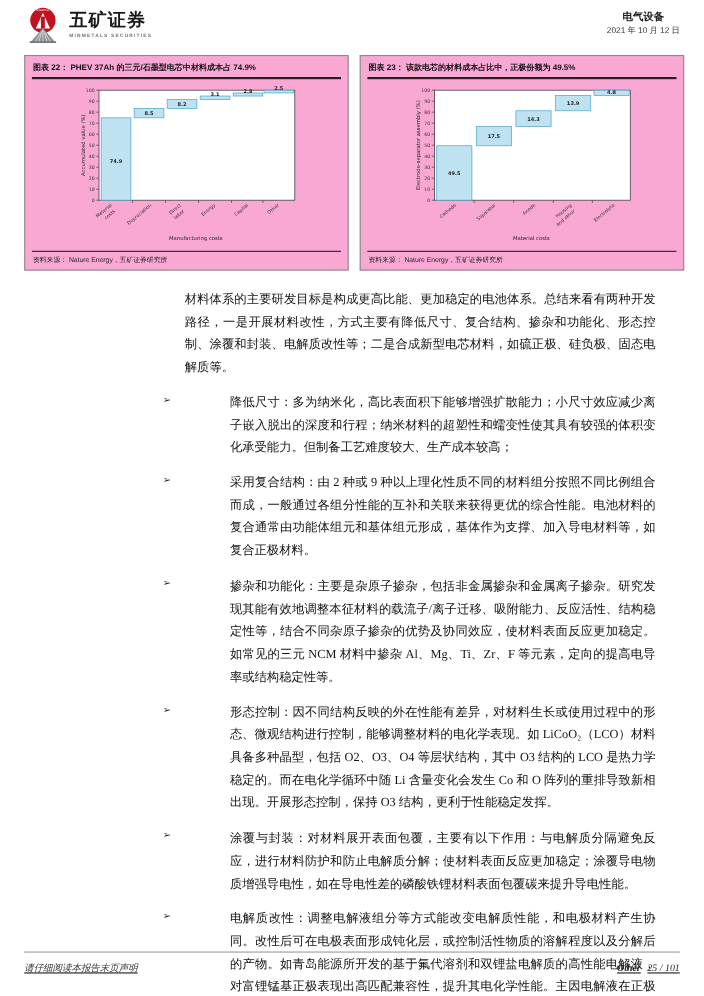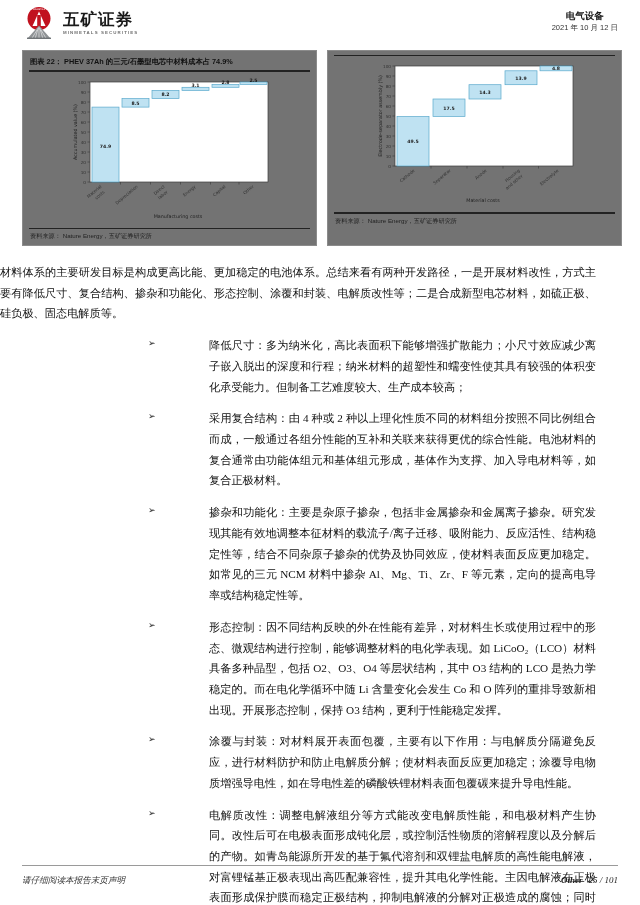--- a/index.html
+++ b/index.html
@@ -41,21 +41,21 @@
     font-family: "Liberation Sans", "DejaVu Sans", sans-serif;
     font-size: 7.5px; color: #333; margin-top: 1px;
   }
 
   
   .exhibits {
     position: absolute; left: 22px; top: 50px;
     width: 596px; display: flex; gap: 10px;
   }
   .exhibit {
-    width: 337px; border: 1px solid #8b8b8b; background: #737373;
+    width: 337px; border: 1px solid #8b8b8b; background: #f9a8d4;
     padding: 4px 5px 3px 5px;
   }
   .exhibit-title {
     font-family: "Liberation Sans", "DejaVu Sans", sans-serif;
     font-size: 7.3px; font-weight: bold; color: #111;
     padding: 2px 2px 4px 2px; line-height: 1.3;
   }
   .exhibit-rule { height: 1.4px; background: #222; margin: 0 1px 2px 1px; }
   .exhibit-body { height: 152px; position: relative; }
   .exhibit-foot-rule { height: 1.2px; background: #222; margin: 2px 1px 3px 1px; }
@@ -71,40 +71,40 @@
   
   .content {
     position: absolute; left: 0; top: 262px; width: 640px;
     padding: 0 22px 0 0;
   }
   .para {
     font-size: 11.2px; line-height: 1.85; color: #111;
     text-align: justify; text-justify: inter-ideograph;
     margin: 0 0 11px 0;
   }
-  .para-intro { margin-right: 22px; }
+  .para-intro { margin-left: 168px; margin-right: 22px; }
 
   .bullet {
     display: flex; margin: 0 22px 11px 148px; align-items: flex-start;
   }
   .bullet-marker {
     flex: 0 0 20px; font-size: 9px; color: #222; line-height: 1.95;
     font-family: "DejaVu Sans", sans-serif; text-align: left;
   }
   .bullet-body {
     flex: 1 1 auto; font-size: 11.2px; line-height: 1.85; color: #111;
     text-align: justify; text-justify: inter-ideograph; margin-left: 41px;
   }
 
   
   .page-footer {
     position: absolute; left: 22px; bottom: 18px; width: 596px;
   }
   .footer-rule { height: 1px; background: #9a9a9a; margin-bottom: 9px; }
-  .footer-row { display: flex; justify-content: space-between; align-items: baseline; }
+  .footer-row { display: flex; justify-content: space-between; align-items: baseline; text-decoration: underline; }
   .footer-left {
     font-size: 8.6px; font-style: italic; color: #333;
   }
   .footer-right {
     font-family: "Liberation Serif", serif;
     font-size: 9px; font-style: italic; color: #222; font-weight: bold;
   }
   .footer-right .pg-num { font-weight: normal; margin-left: 6px; }
 </style>
 </head>
@@ -218,20 +218,21 @@
           <text x="150" y="144" text-anchor="middle" font-family="DejaVu Sans, sans-serif" font-size="4.8" fill="#222">Manufacturing costs</text>
           <text transform="translate(49,58) rotate(-90)" text-anchor="middle" font-family="DejaVu Sans, sans-serif" font-size="4.8" fill="#222">Accumulated value (%)</text>
         </svg>
       </div>
     </div>
     <div class="exhibit-foot-rule"></div>
     <div class="exhibit-source">资料来源： Nature Energy，五矿证券研究所</div>
   </div>
 
   <div class="exhibit">
+    <div class="exhibit-title">图表 23： 该款电芯的材料成本占比中，正极份额为 49.5%</div>
     <div class="exhibit-rule"></div>
     <div class="exhibit-body">
       <div class="chart">
         <svg width="283" height="152" viewBox="0 0 283 152">
           <rect x="62" y="8" width="178" height="100" fill="#ffffff" stroke="#3b3b3b" stroke-width="0.7"></rect>
           <g font-family="DejaVu Sans, sans-serif" font-size="4.2" fill="#333">
             <text x="58" y="9.6" text-anchor="end">100</text>
             <text x="58" y="19.6" text-anchor="end">90</text>
             <text x="58" y="29.6" text-anchor="end">80</text>
             <text x="58" y="39.6" text-anchor="end">70</text>
@@ -298,21 +299,21 @@
 
   <p class="para para-intro">材料体系的主要研发目标是构成更高比能、更加稳定的电池体系。总结来看有两种开发路径，一是开展材料改性，方式主要有降低尺寸、复合结构、掺杂和功能化、形态控制、涂覆和封装、电解质改性等；二是合成新型电芯材料，如硫正极、硅负极、固态电解质等。</p>
 
   <div class="bullet">
     <span class="bullet-marker">➢</span>
     <span class="bullet-body">降低尺寸：多为纳米化，高比表面积下能够增强扩散能力；小尺寸效应减少离子嵌入脱出的深度和行程；纳米材料的超塑性和蠕变性使其具有较强的体积变化承受能力。但制备工艺难度较大、生产成本较高；</span>
   </div>
 
   <div class="bullet">
     <span class="bullet-marker">➢</span>
-    <span class="bullet-body">采用复合结构：由 4 种或 2 种以上理化性质不同的材料组分按照不同比例组合而成，一般通过各组分性能的互补和关联来获得更优的综合性能。电池材料的复合通常由功能体组元和基体组元形成，基体作为支撑、加入导电材料等，如复合正极材料。</span>
+    <span class="bullet-body">采用复合结构：由 2 种或 9 种以上理化性质不同的材料组分按照不同比例组合而成，一般通过各组分性能的互补和关联来获得更优的综合性能。电池材料的复合通常由功能体组元和基体组元形成，基体作为支撑、加入导电材料等，如复合正极材料。</span>
   </div>
 
   <div class="bullet">
     <span class="bullet-marker">➢</span>
     <span class="bullet-body">掺杂和功能化：主要是杂原子掺杂，包括非金属掺杂和金属离子掺杂。研究发现其能有效地调整本征材料的载流子/离子迁移、吸附能力、反应活性、结构稳定性等，结合不同杂原子掺杂的优势及协同效应，使材料表面反应更加稳定。如常见的三元 NCM 材料中掺杂 Al、Mg、Ti、Zr、F 等元素，定向的提高电导率或结构稳定性等。</span>
   </div>
 
   <div class="bullet">
     <span class="bullet-marker">➢</span>
     <span class="bullet-body">形态控制：因不同结构反映的外在性能有差异，对材料生长或使用过程中的形态、微观结构进行控制，能够调整材料的电化学表现。如 LiCoO₂（LCO）材料具备多种晶型，包括 O2、O3、O4 等层状结构，其中 O3 结构的 LCO 是热力学稳定的。而在电化学循环中随 Li 含量变化会发生 Co 和 O 阵列的重排导致新相出现。开展形态控制，保持 O3 结构，更利于性能稳定发挥。</span>

